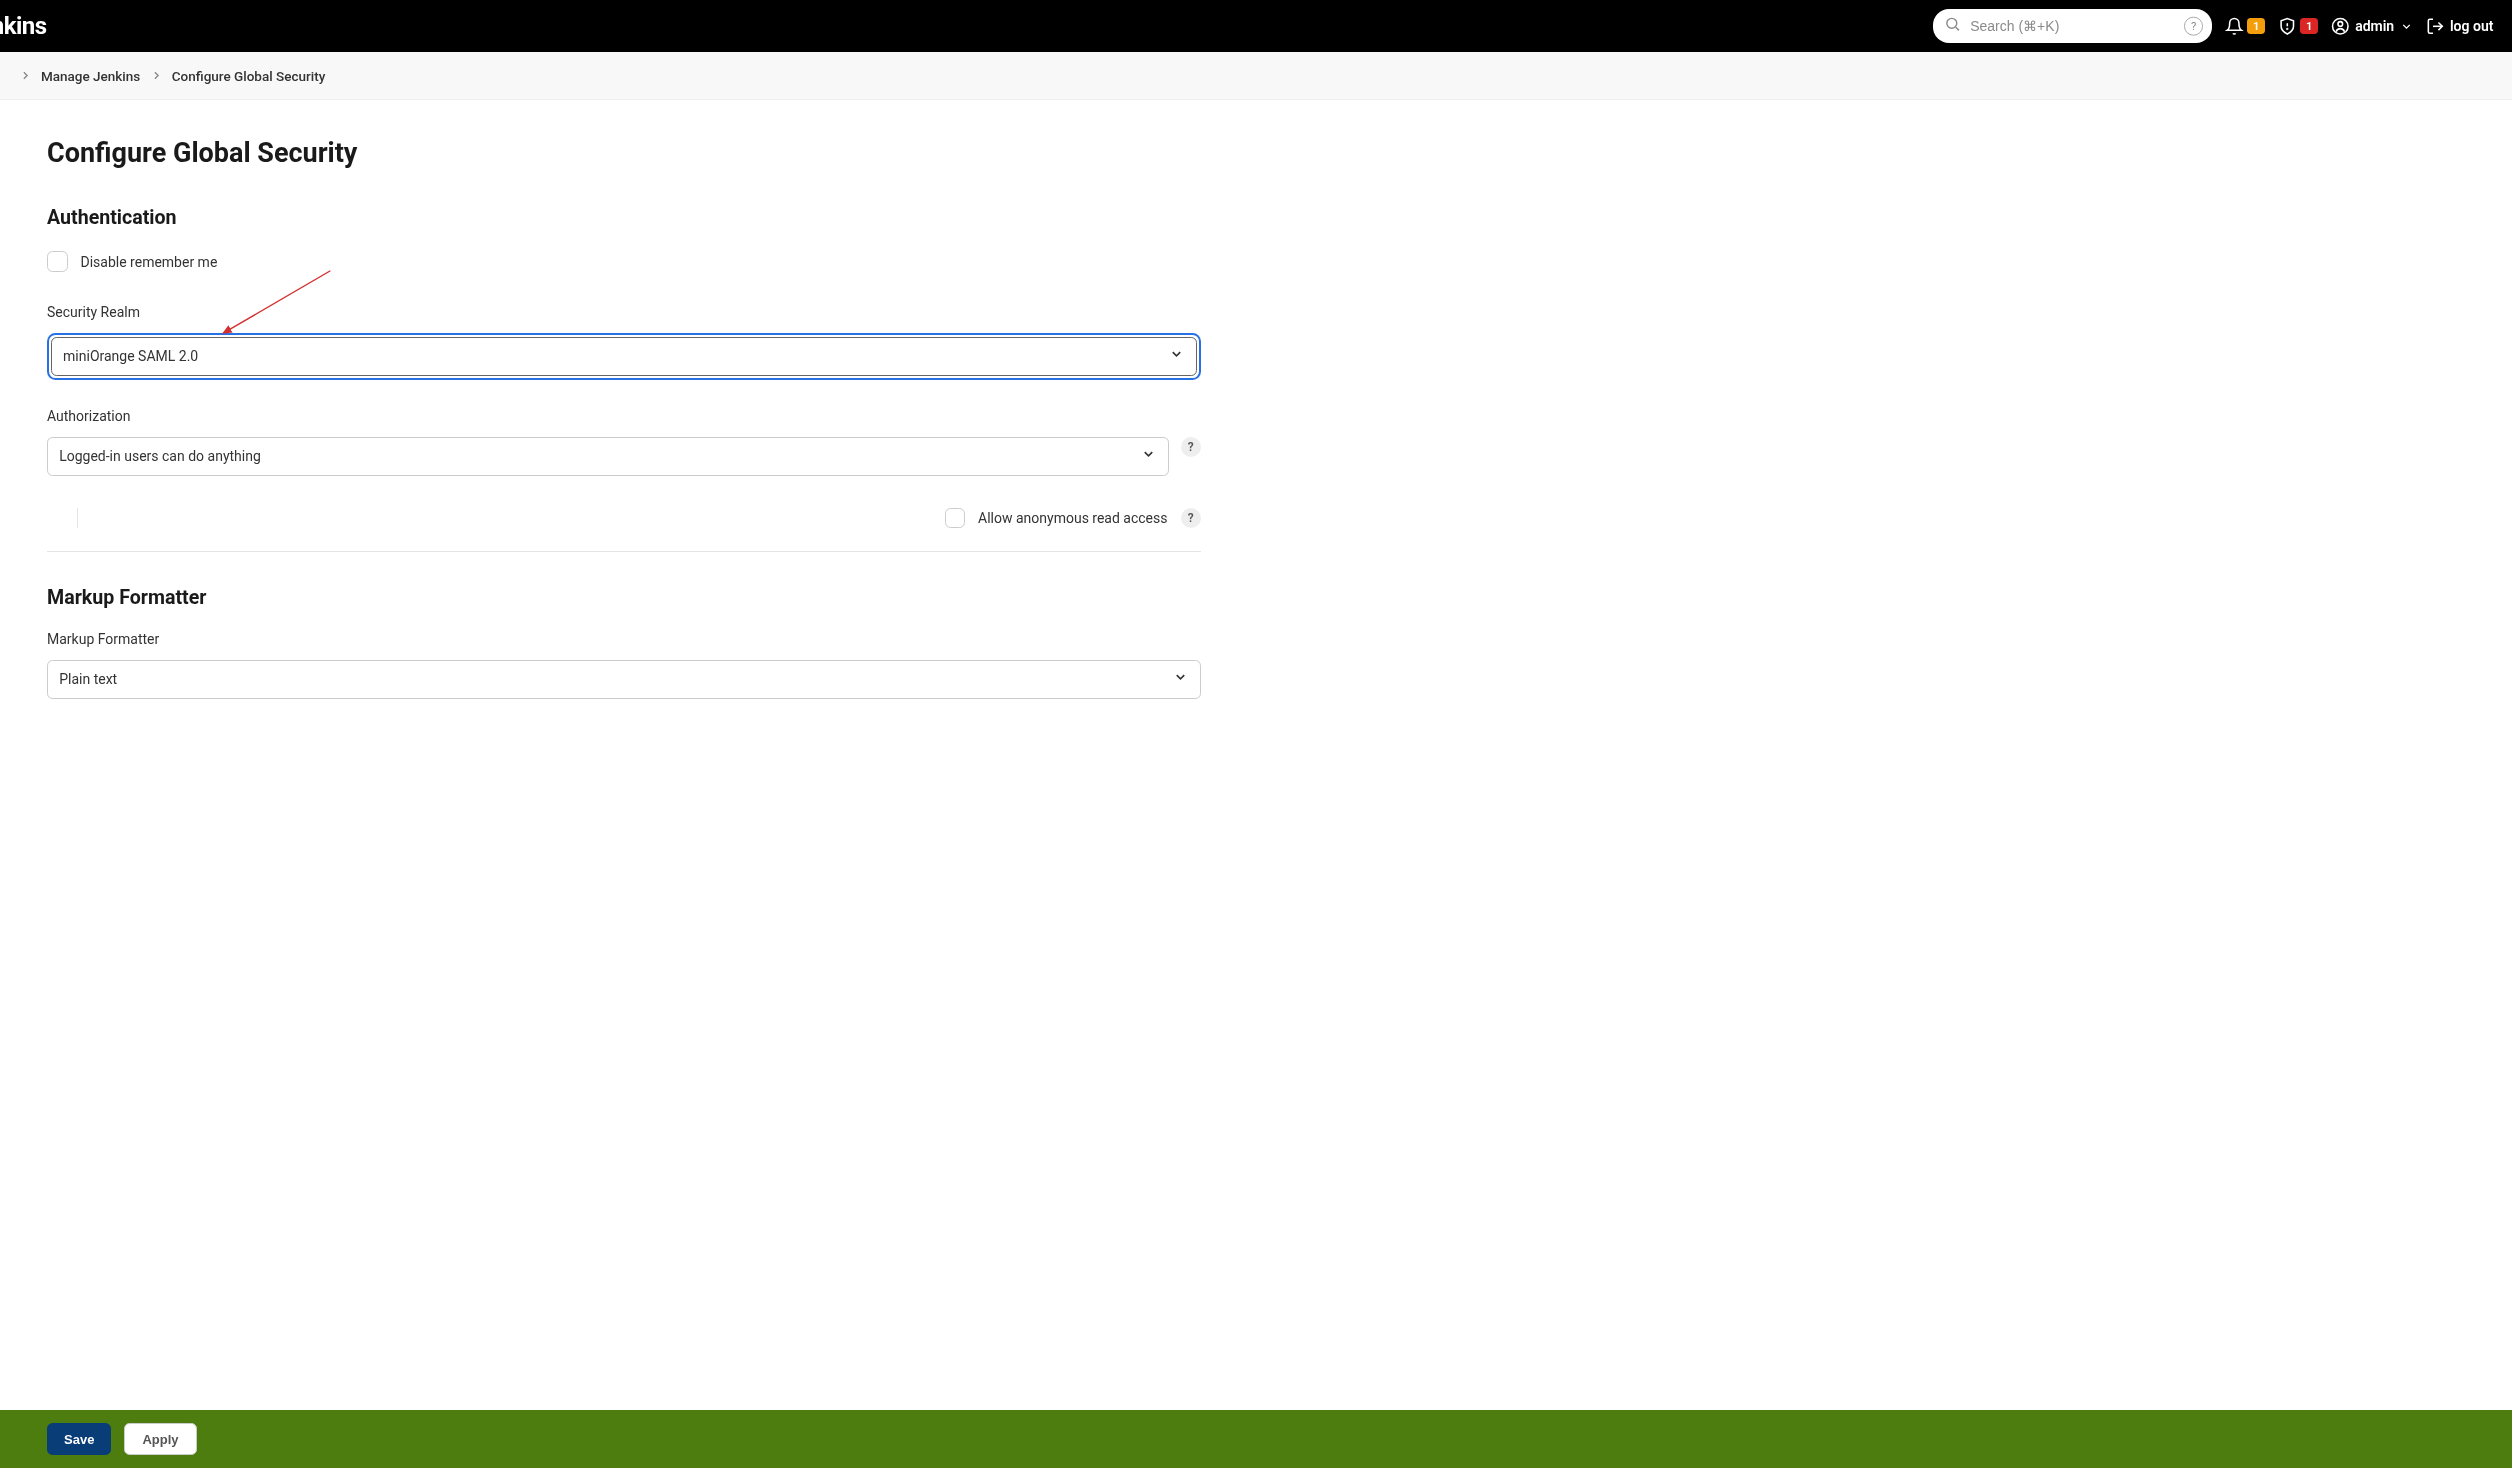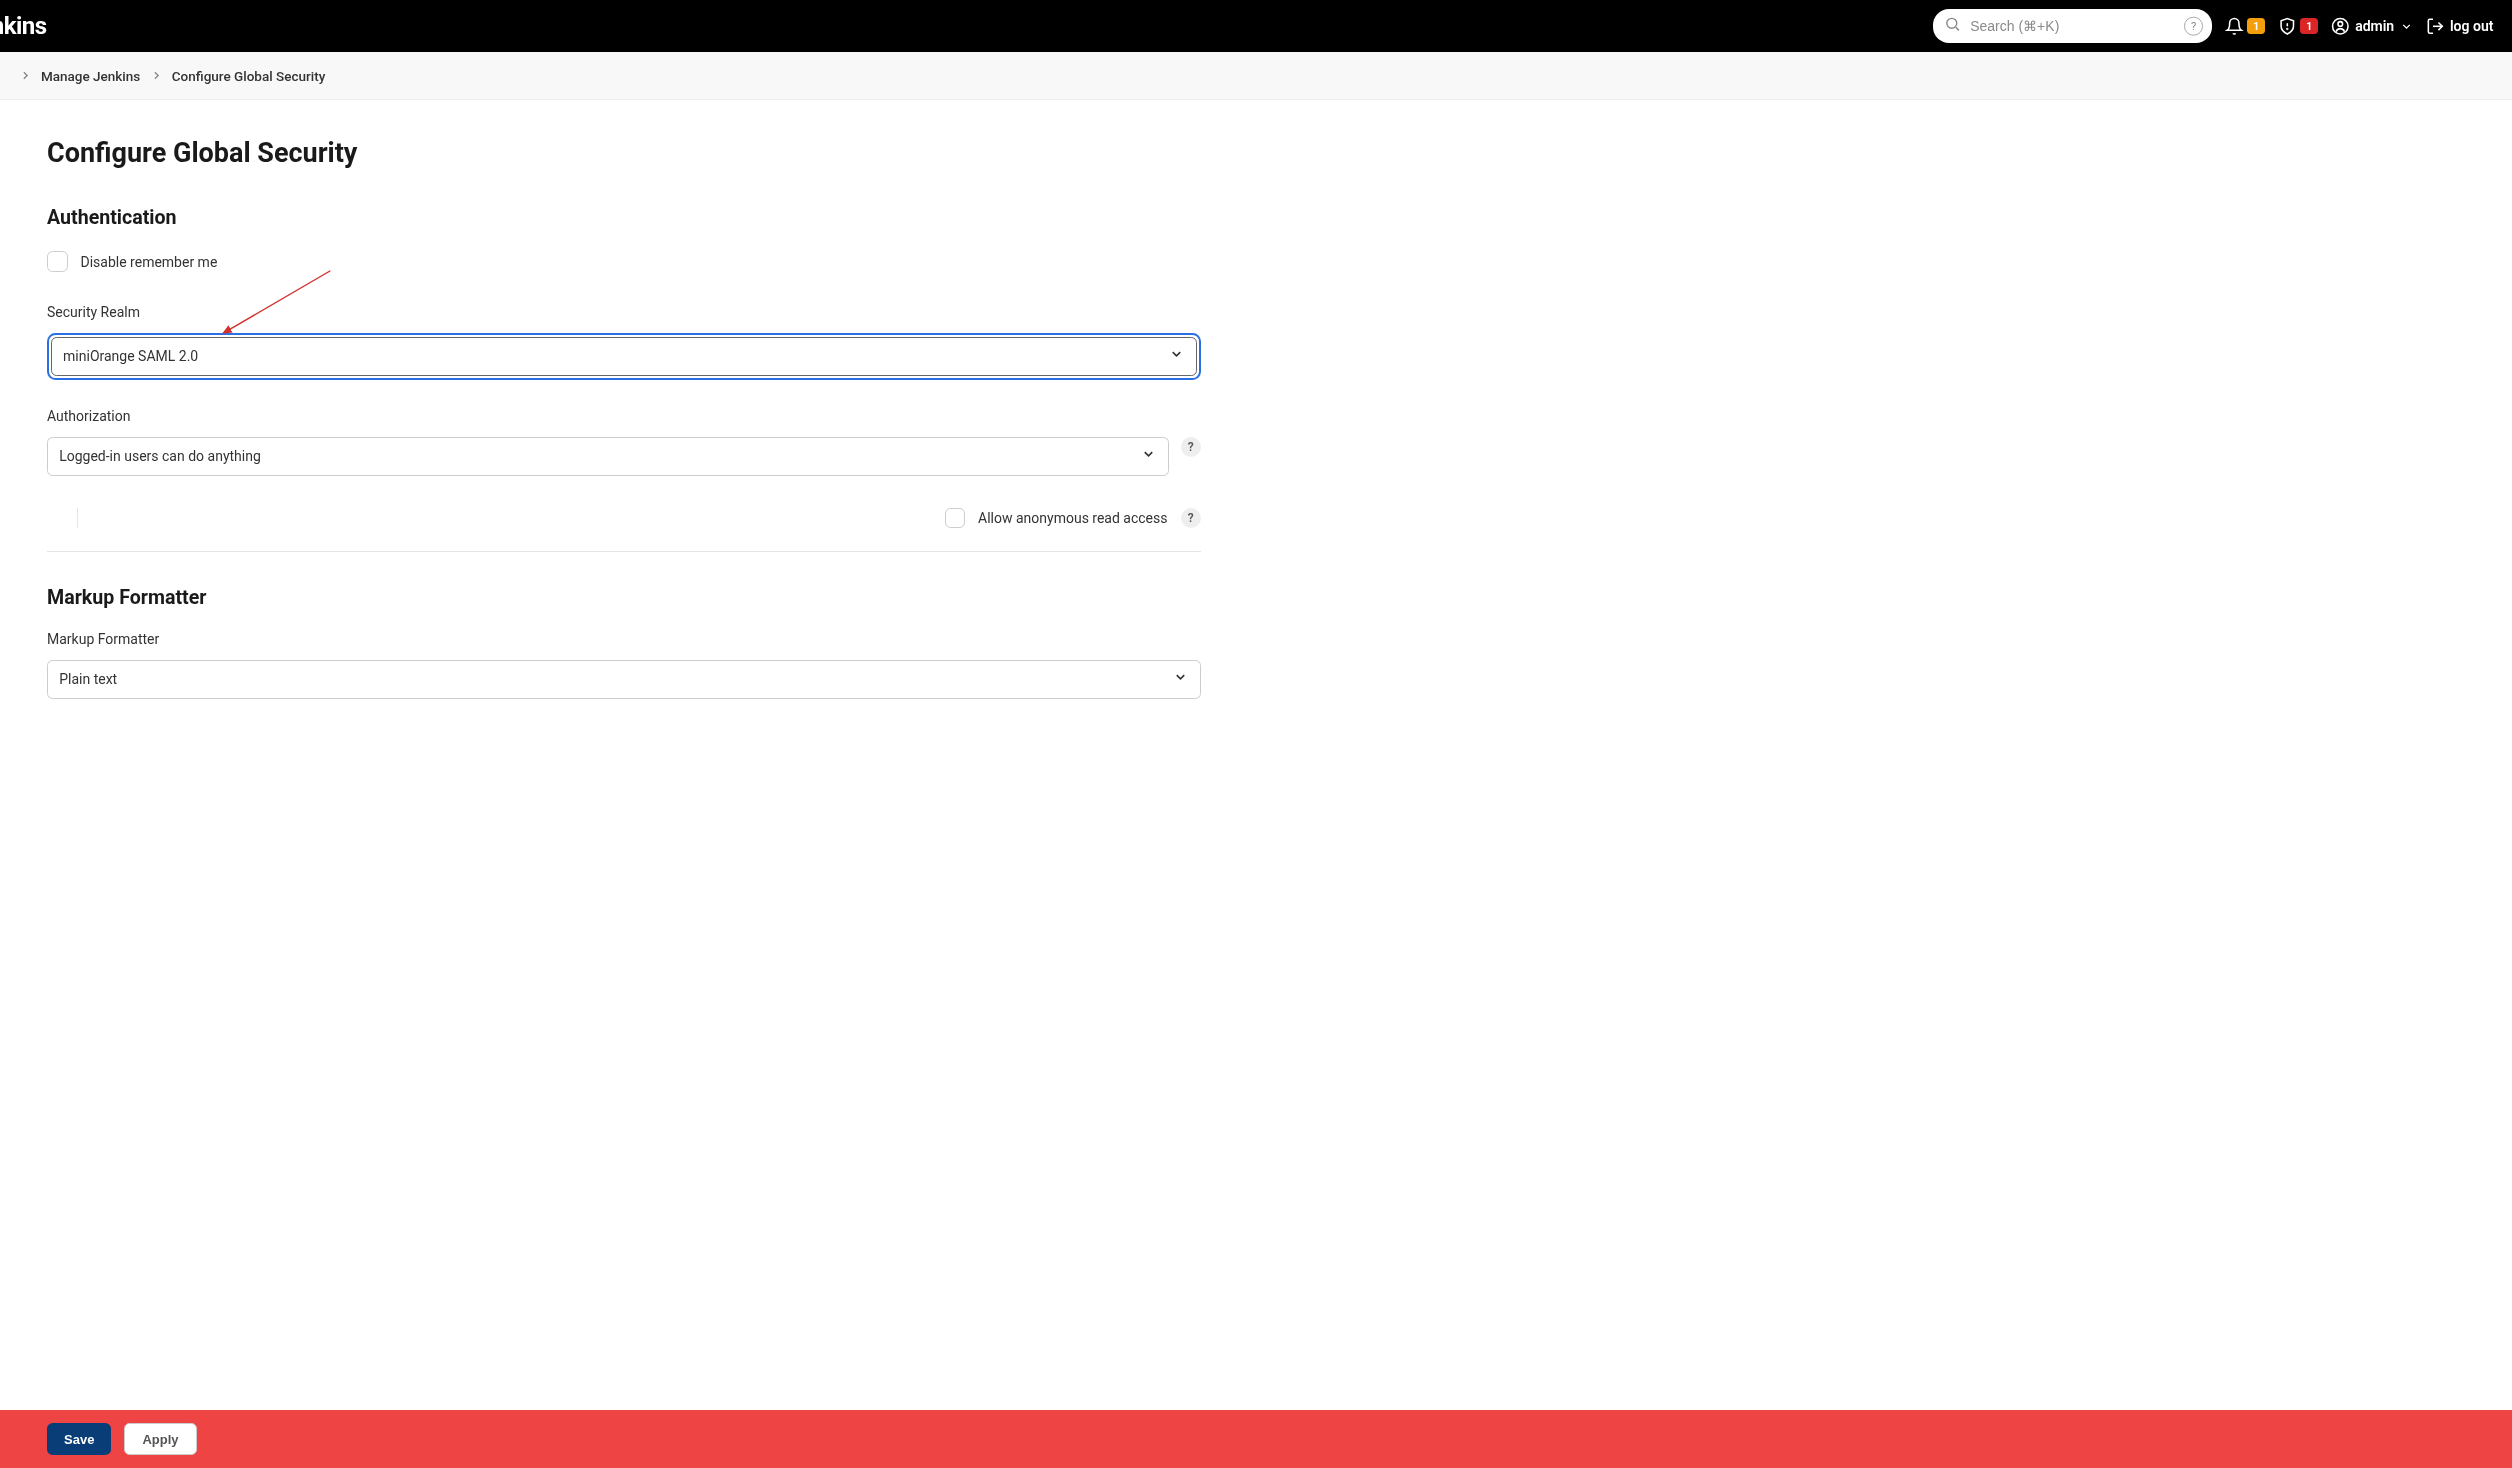--- a/index.html
+++ b/index.html
@@ -237,21 +237,21 @@
       border-top: 0.9px solid #e5e5e5;
       margin: 18.6px 0 34px 0;
     }
     
     .button-bar {
       position: fixed;
       bottom: 0;
       left: 0;
       right: 0;
       padding: 13px 47px;
-      background: #ef4444;
+      background: #4d7c0f;
       display: flex;
       gap: 13px;
     }
     .btn-primary {
       background: #083d77;
       color: #fff;
       border: none;
       border-radius: 5.6px;
       padding: 8.4px 17px;
       font-size: 13px;

